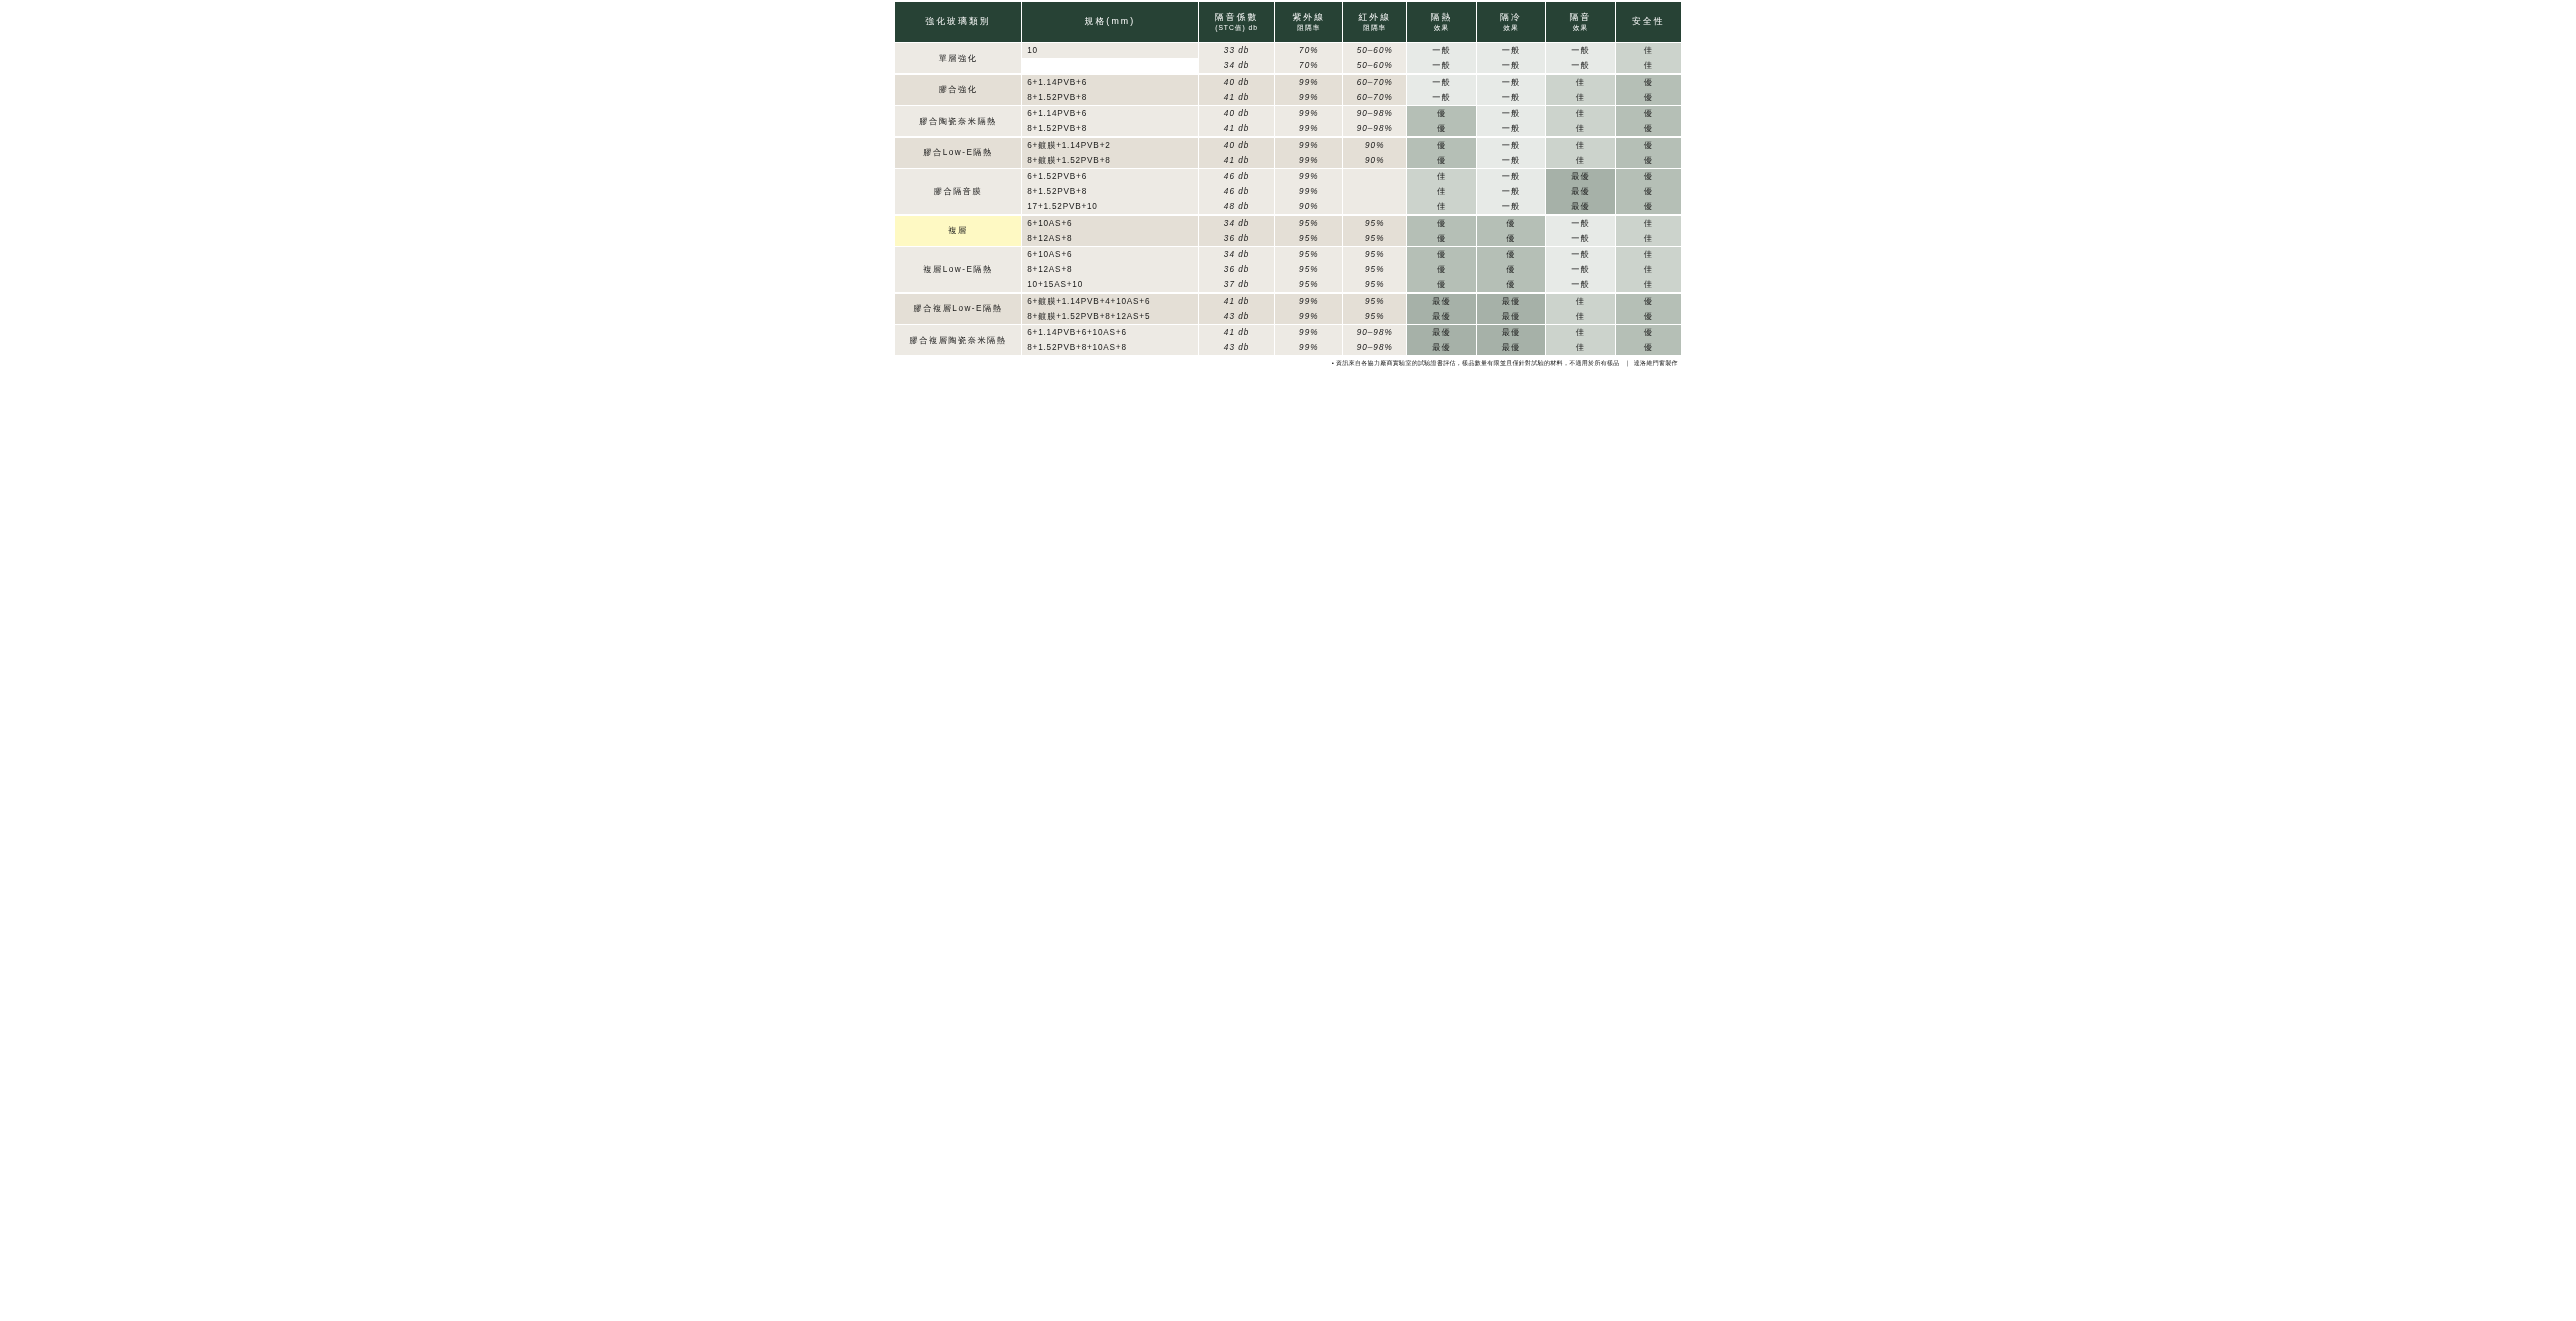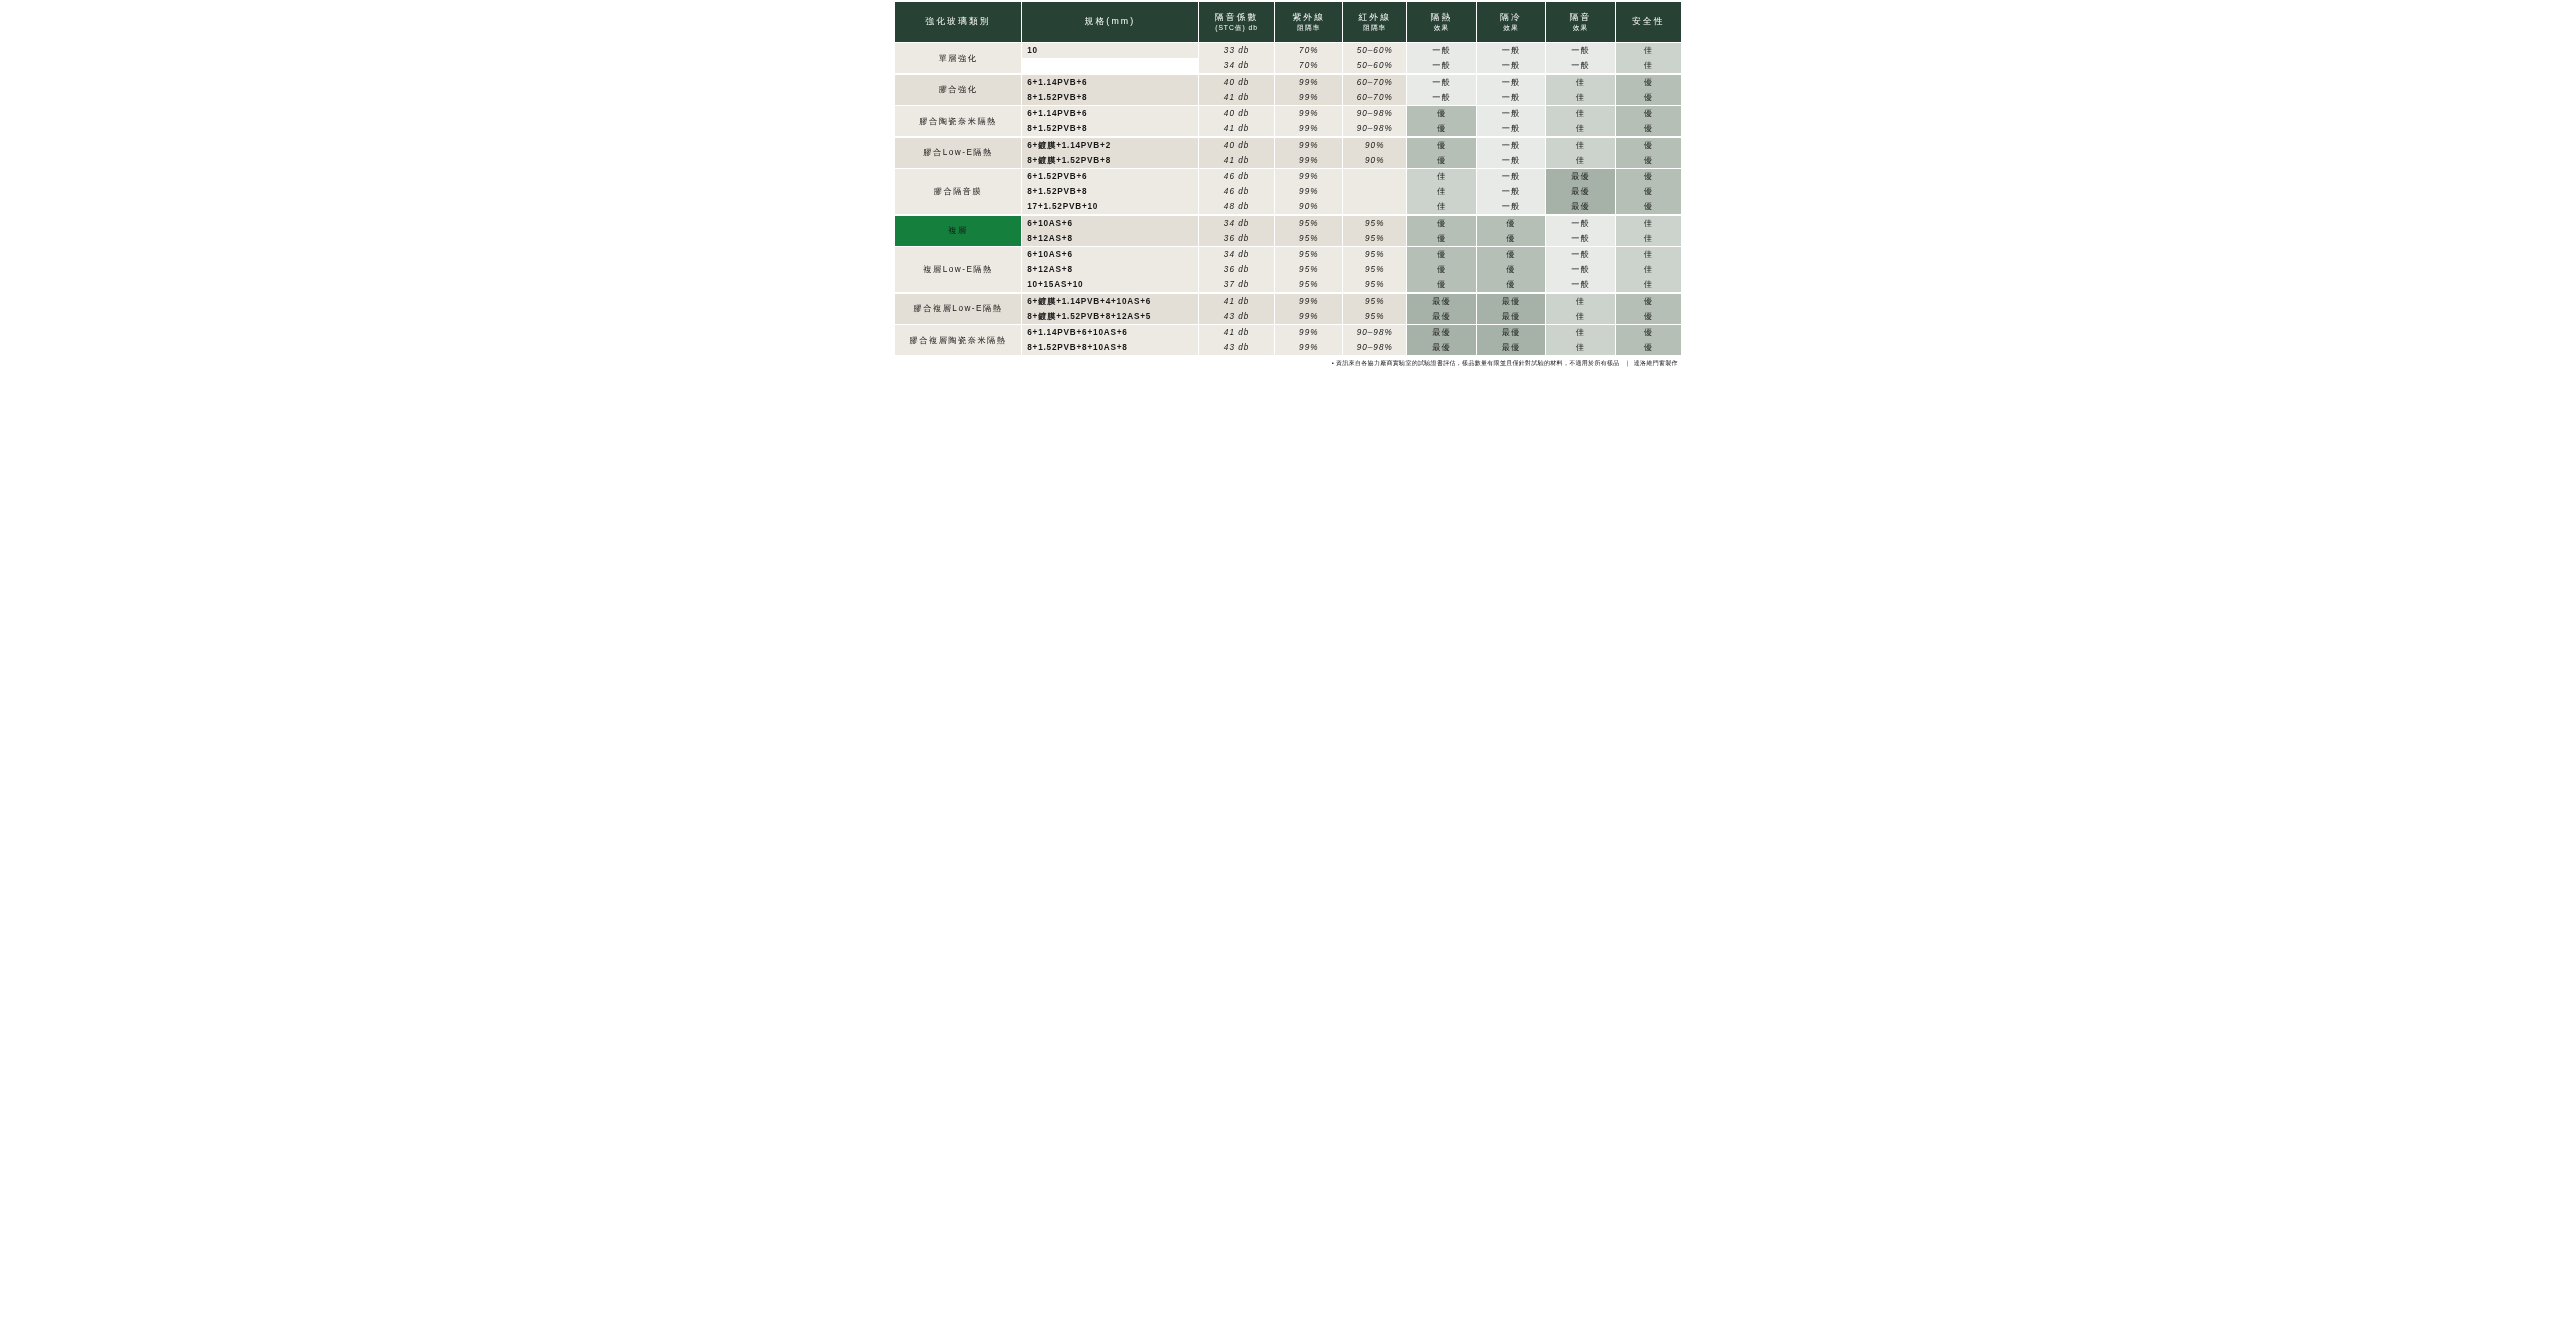--- a/index.html
+++ b/index.html
@@ -59,21 +59,20 @@
     overflow: hidden;
   }
   .category-cell {
     grid-column: 1;
     letter-spacing: 1.5px;
   }
   .spec-cell {
     justify-content: flex-start;
     padding-left: 5.2px;
     letter-spacing: 0.8px;
-    font-weight: bold;
   }
   .num-cell { letter-spacing: 1px; font-style: italic; }
   .rating-cell { letter-spacing: 1px; }
   
   .footnote {
     margin-top: 4.1px;
     padding-right: 3.1px;
     text-align: right;
     font-size: 6px;
     letter-spacing: 0.3px;
@@ -218,21 +217,21 @@
         <div class="cell spec-cell" style="background: rgb(237, 234, 228); grid-area: 3 / 2;">17+1.52PVB+10</div>
         <div class="cell num-cell" style="background: rgb(237, 234, 228); grid-area: 3 / 3;">48 db</div>
         <div class="cell num-cell" style="background: rgb(237, 234, 228); grid-area: 3 / 4;">90%</div>
         <div class="cell num-cell" style="background: rgb(237, 234, 228); grid-area: 3 / 5;"></div>
         <div class="cell rating-cell" style="background: rgb(204, 211, 204); grid-area: 3 / 6;">佳</div>
         <div class="cell rating-cell" style="background: rgb(231, 234, 231); grid-area: 3 / 7;">一般</div>
         <div class="cell rating-cell" style="background: rgb(166, 177, 168); grid-area: 3 / 8;">最優</div>
         <div class="cell rating-cell" style="background: rgb(181, 191, 182); grid-area: 3 / 9;">優</div>
       </div>
       <div class="grid-row group" style="grid-template-rows: repeat(2, 15px);">
-        <div class="cell category-cell" style="background: #15803d; grid-row: 1 / span 2;">複層</div>
+        <div class="cell category-cell" style="background: #fef9c3; grid-row: 1 / span 2;">複層</div>
         <div class="cell spec-cell" style="background: rgb(228, 223, 214); grid-area: 1 / 2;">6+10AS+6</div>
         <div class="cell num-cell" style="background: rgb(228, 223, 214); grid-area: 1 / 3;">34 db</div>
         <div class="cell num-cell" style="background: rgb(228, 223, 214); grid-area: 1 / 4;">95%</div>
         <div class="cell num-cell" style="background: rgb(228, 223, 214); grid-area: 1 / 5;">95%</div>
         <div class="cell rating-cell" style="background: rgb(181, 191, 182); grid-area: 1 / 6;">優</div>
         <div class="cell rating-cell" style="background: rgb(181, 191, 182); grid-area: 1 / 7;">優</div>
         <div class="cell rating-cell" style="background: rgb(231, 234, 231); grid-area: 1 / 8;">一般</div>
         <div class="cell rating-cell" style="background: rgb(204, 211, 204); grid-area: 1 / 9;">佳</div>
         <div class="cell spec-cell" style="background: rgb(228, 223, 214); grid-area: 2 / 2;">8+12AS+8</div>
         <div class="cell num-cell" style="background: rgb(228, 223, 214); grid-area: 2 / 3;">36 db</div>

